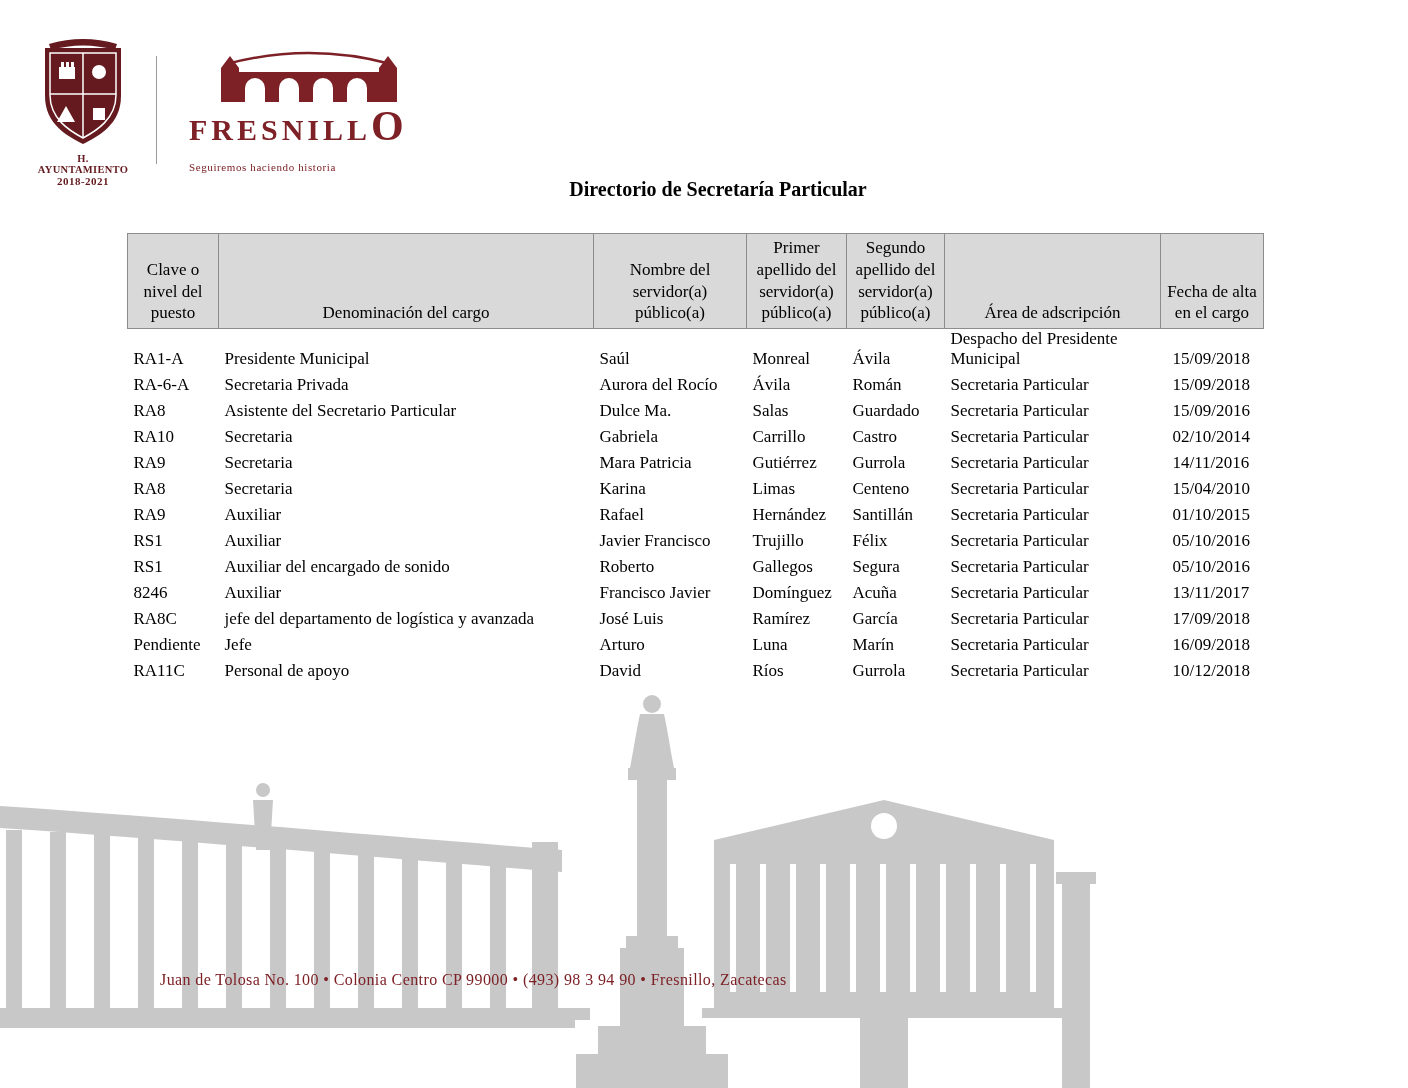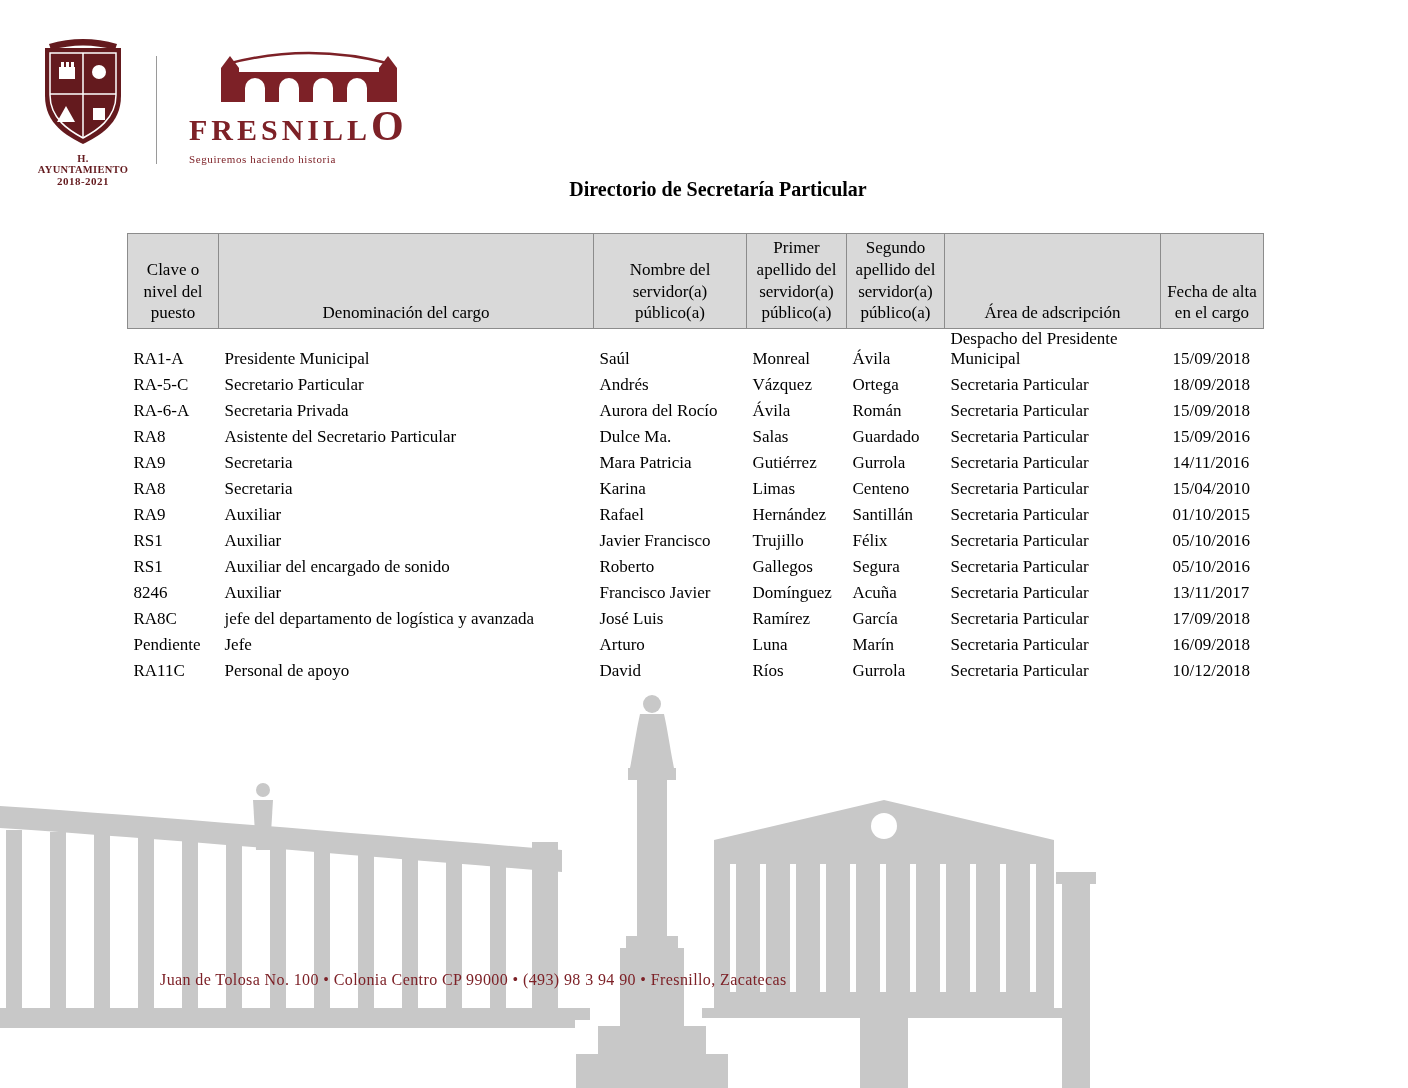--- a/index.html
+++ b/index.html
@@ -33,21 +33,21 @@
   .brand {
     position:absolute; left:189px; top:48px; width:240px;
     text-align:left; color:var(--brand,#7d2127);
   }
   .brand svg { display:block; margin:0 auto; color:var(--brand,#7d2127); }
   .wordmark {
     margin-top:1px; font-size:30px; letter-spacing:4px;
     font-weight:bold; line-height:1.1; white-space:nowrap;
   }
   .wordmark .big-o { font-size:42px; letter-spacing:0; }
-  .tagline { font-size:11px; letter-spacing:.6px; margin-top:4px; }
+  .tagline { font-size:11px; letter-spacing:.6px; margin-top:12px; }
 
   
   .doc-title {
     position:absolute; left:0; top:178px; width:1408px;
     text-align:center; font-size:20px; font-weight:bold;padding-left:28px;
   }
 
   
   .directory-table {
     position:absolute; left:127px; top:233px; width:1136px;
@@ -153,45 +153,45 @@
         <tr>
           <td>RA1-A</td>
           <td>Presidente Municipal</td>
           <td>Saúl</td>
           <td>Monreal</td>
           <td>Ávila</td>
           <td>Despacho del Presidente Municipal</td>
           <td>15/09/2018</td>
         </tr>
         <tr>
-          <td>RA-5-C</td>
-          <td>Secretario Particular</td>
-          <td>Andrés</td>
-          <td>Vázquez</td>
-          <td>Ortega</td>
-          <td>Secretaria Particular</td>
-          <td>18/09/2018</td>
-        </tr>
-        <tr>
           <td>RA-6-A</td>
           <td>Secretaria Privada</td>
           <td>Aurora del Rocío</td>
           <td>Ávila</td>
           <td>Román</td>
           <td>Secretaria Particular</td>
           <td>15/09/2018</td>
         </tr>
         <tr>
           <td>RA8</td>
           <td>Asistente del Secretario Particular</td>
           <td>Dulce Ma.</td>
           <td>Salas</td>
           <td>Guardado</td>
           <td>Secretaria Particular</td>
           <td>15/09/2016</td>
+        </tr>
+        <tr>
+          <td>RA10</td>
+          <td>Secretaria</td>
+          <td>Gabriela</td>
+          <td>Carrillo</td>
+          <td>Castro</td>
+          <td>Secretaria Particular</td>
+          <td>02/10/2014</td>
         </tr>
         <tr>
           <td>RA9</td>
           <td>Secretaria</td>
           <td>Mara Patricia</td>
           <td>Gutiérrez</td>
           <td>Gurrola</td>
           <td>Secretaria Particular</td>
           <td>14/11/2016</td>
         </tr>

